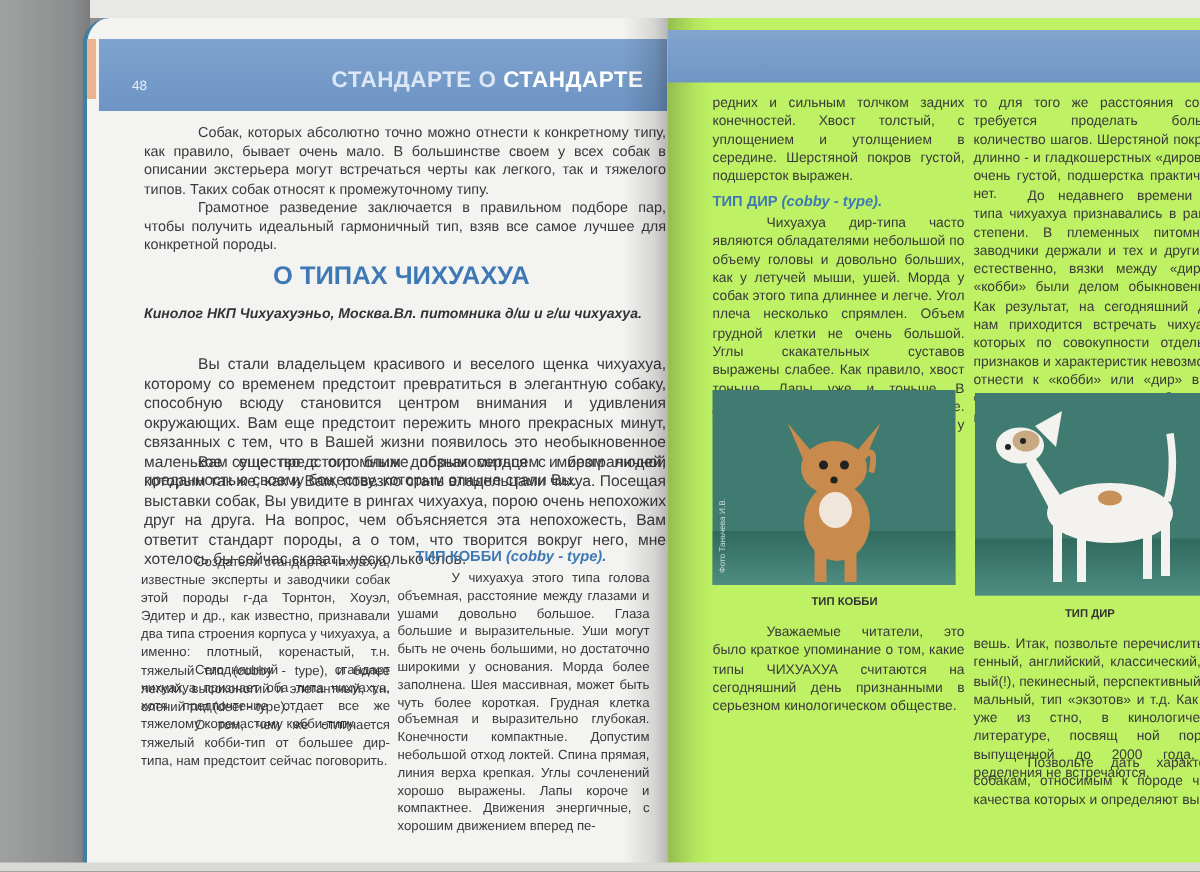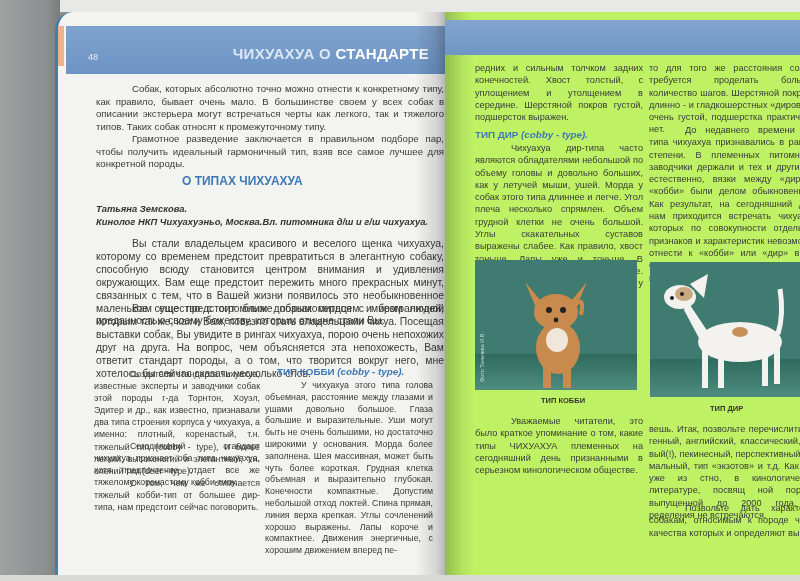--- a/index.html
+++ b/index.html
@@ -19,21 +19,21 @@
   .tab-orange { position: absolute; left: 0; top: 14px; width: 6px; height: 40px; background: #e9b48f; }
   .header-band { position: absolute; left: 8px; top: 14px; width: 382px; height: 48px;
                  background: linear-gradient(180deg, #7fa3cf 0%, #6d94c4 100%); }
   .page-num { position: absolute; left: 30px; top: 40px; color: #e7eef8; font-size: 9px; font-weight: normal; }
   .header-title { position: absolute; right: 16px; top: 33px; font-size: 15px; font-weight: bold;
                   color: #dbe7f5; letter-spacing: 0.3px; }
   .header-title .strong { color: #ffffff; }
 
   .txt { position: absolute; font-size: 9.6px; line-height: 12.6px; color: #3a3a3a; text-align: justify; }
   .indent { text-indent: 36px; }
-  .sec-heading { position: absolute; left: 124px; top: 162px; font-size: 12px; font-weight: bold; color: #3f79b5; }
+  .sec-heading { position: absolute; left: 124px; top: 162px; font-size: 17px; font-weight: bold; color: #3f79b5; }
   .author { position: absolute; left: 38px; top: 191px; font-size: 9.4px; line-height: 12.5px; font-weight: bold; font-style: italic; color: #333; }
   .subhead { font-size: 9.8px; font-weight: bold; color: #3f79b5; }
   .subhead i { font-weight: bold; }
 
   
   .page-right { position: absolute; left: 445px; top: 12px; width: 355px; height: 565px;
                 background: #bef264; overflow: hidden; }
   .page-right::before { content: ""; position: absolute; left: 0; top: 0; width: 30px; height: 100%;
                 background: linear-gradient(90deg, rgba(0,0,0,0.22) 0%, rgba(0,0,0,0.06) 60%, rgba(0,0,0,0) 100%); }
   .header-band-r { position: absolute; left: 0; top: 8px; width: 355px; height: 35px;
@@ -51,30 +51,29 @@
 <body>
 
 <div class="bg-top"></div>
 <div class="bg-left"></div>
 
 <div class="page-left">
   <div class="tab-orange"></div>
   <div class="header-band"></div>
   <div class="page-num">48</div>
   <div class="header-title">
-    <span>ЧИХУАХУА О </span><span class="strong">СТАНДАРТЕ</span>
+    <span>СТАНДАРТЕ О </span><span class="strong">СТАНДАРТЕ</span>
   </div>
 
   <p class="txt indent" style="left:38px; top:71px; width:348px;">Собак, которых абсолютно точно можно отнести к конкретному типу, как правило, бывает очень мало. В большинстве своем у всех собак в описании экстерьера могут встречаться черты как легкого, так и тяжелого типов. Таких собак относят к промежуточному типу.</p>
   <p class="txt indent" style="left:38px; top:121px; width:348px;">Грамотное разведение заключается в правильном подборе пар, чтобы получить идеальный гармоничный тип, взяв все самое лучшее для конкретной породы.</p>
 
   <h2 class="sec-heading">О ТИПАХ ЧИХУАХУА</h2>
 
   <div class="author">
-    <div>Татьяна Земскова.</div>
     <div>Кинолог НКП Чихуахуэньо, Москва.Вл. питомника д/ш и г/ш чихуахуа.</div>
   </div>
 
   <p class="txt indent" style="left:38px; top:226px; width:348px; font-size:10.4px; line-height:12.9px;">Вы стали владельцем красивого и веселого щенка чихуахуа, которому со временем предстоит превратиться в элегантную собаку, способную всюду становится центром внимания и удивления окружающих. Вам еще предстоит пережить много прекрасных минут, связанных с тем, что в Вашей жизни появилось это необыкновенное маленькое существо с огромным добрым сердцем и безграничной преданностью своему божеству, которым отныне стали Вы.</p>
   <p class="txt indent" style="left:38px; top:291px; width:348px; font-size:10.4px; line-height:12.9px;">Вам еще предстоит ближе познакомиться с миром людей, которым так же, как и Вам, повезло стать владельцами чихуа. Посещая выставки собак, Вы увидите в рингах чихуахуа, порою очень непохожих друг на друга. На вопрос, чем объясняется эта непохожесть, Вам ответит стандарт породы, а о том, что творится вокруг него, мне хотелось бы сейчас сказать несколько слов.</p>
 
   <div>
     <p class="txt indent" style="left:36px; top:356px; width:166px; font-size:8.8px; line-height:12.1px;">Создатели стандарта чихуахуа, известные эксперты и заводчики собак этой породы г-да Торнтон, Хоуэл, Эдитер и др., как известно, признавали два типа строения корпуса у чихуахуа, а именно: плотный, коренастый, т.н. тяжелый тип (cobby - type), и более легкий, высоконогий и элегантный, т.н. олений тип (deer - type).</p>
     <p class="txt indent" style="left:36px; top:428px; width:166px; font-size:8.8px; line-height:12.1px;">Сегодняшний стандарт чихуахуа признает оба типа чихуахуа, хотя предпочтение отдает все же тяжелому коренастому кобби-типу.</p>
     <p class="txt indent" style="left:36px; top:465px; width:166px; font-size:8.8px; line-height:12.1px;">О том, чем же отличается тяжелый кобби-тип от большее дир-типа, нам предстоит сейчас поговорить.</p>
@@ -137,19 +136,19 @@
         <path d="M128,72 q6,-20 2,-45" stroke="#f4f2ee" stroke-width="5" fill="none"></path>
       </g>
       <ellipse cx="90" cy="70" rx="8" ry="5" fill="#c8915a"></ellipse>
       <ellipse cx="34" cy="32" rx="9" ry="7" fill="#c8a982"></ellipse>
       <circle cx="22" cy="36" r="2" fill="#222"></circle>
       <circle cx="32" cy="32" r="2" fill="#222"></circle>
     </svg>
   </div>
   <div class="caption" style="left:265px; top:392px;">ТИП ДИР</div>
 
-  <p class="txt indent" style="left:30px; top:403px; width:168px;">Уважаемые читатели, это было краткое упоминание о том, какие типы ЧИХУАХУА племенных на сегодняшний день признанными в серьезном кинологическом обществе.</p>
+  <p class="txt indent" style="left:30px; top:403px; width:168px;">Уважаемые читатели, это было краткое упоминание о том, какие типы ЧИХУАХУА считаются на сегодняшний день признанными в серьезном кинологическом обществе.</p>
 
   <p class="txt" style="left:204px; top:411px; width:170px;">вешь. Итак, позвольте перечислить: аб генный, английский, классический, кар вый(!), пекинесный, перспективный, экс мальный, тип «экзотов» и т.д. Как нам уже из стно, в кинологической литературе, посвящ ной породе, выпущенной до 2000 года, эт ределения не встречаются.</p>
   <p class="txt indent" style="left:204px; top:490px; width:170px;">Позвольте дать характерис собакам, относимым к породе чихуа качества которых и определяют выш</p>
 </div>
 
 <div class="bg-bottom"></div>
 
 </body></html>

